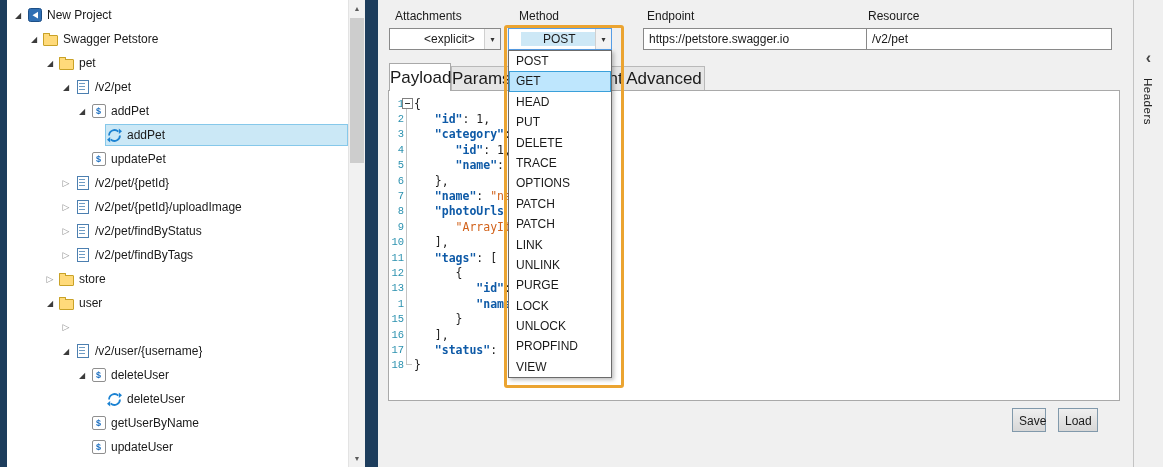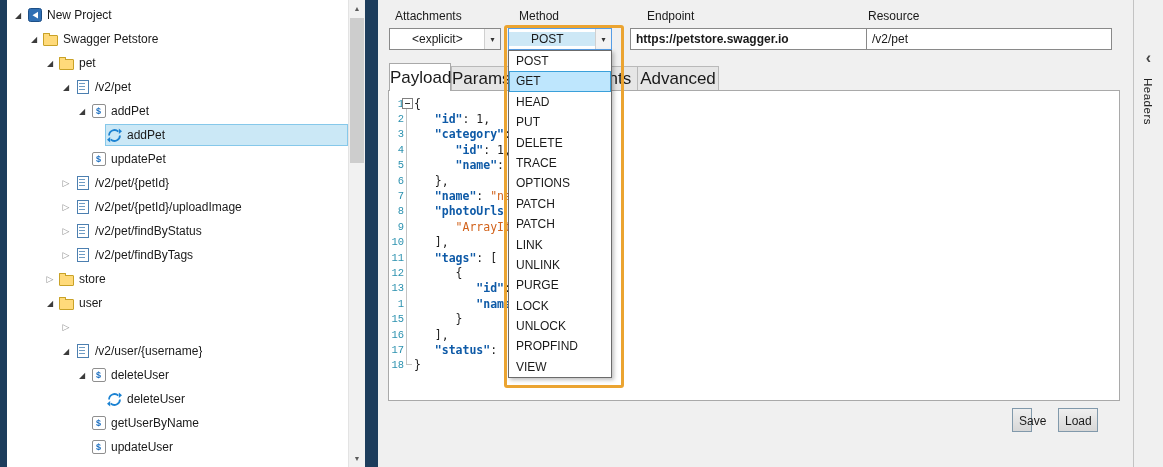--- a/index.html
+++ b/index.html
@@ -28,21 +28,21 @@
 
   
   .sb{position:absolute;left:348px;top:0;width:17px;height:467px;background:#f1f1f1;border-left:1px solid #e3e3e3;box-sizing:border-box;}
   .sb-btn{position:absolute;left:0;width:16px;height:17px;display:flex;align-items:center;justify-content:center;font-size:7px;color:#5c5c5c;}
   .sb-top{top:0;}.sb-bot{bottom:0;}
   .sb-thumb{position:absolute;left:1px;top:18px;width:14px;height:145px;background:#cdcdcd;}
 
   
   .flabel{position:absolute;top:9px;font-size:12px;color:#1a1a1a;}
   .combo{position:absolute;top:28px;height:22px;background:#fff;border:1px solid #898989;box-sizing:border-box;display:flex;align-items:center;}
-  .combo-val{flex:1;padding:0 22px;white-space:nowrap;overflow:hidden;}
+  .combo-val{flex:1;padding:0 22px;white-space:nowrap;overflow:hidden;margin-left:12px;}
   .combo.open{border-color:#569de5;}
   .combo.open .combo-val{background:#cde8f6;}
   .combo-btn{width:15px;height:100%;flex:none;display:flex;align-items:center;justify-content:center;font-size:8px;color:#333;background:#f3f3f3;border-left:1px solid #d0d0d0;}
   .tinput{position:absolute;top:28px;height:22px;border:1px solid #898989;box-sizing:border-box;background:#fff;font-family:"Liberation Sans",sans-serif;font-size:12px;padding:0 5px;color:#1a1a1a;}
 
   
   .tab{position:absolute;text-align:center;font-size:17px;box-sizing:border-box;cursor:default;}
   .tab.inactive{top:66px;height:24px;line-height:23px;background:#e6e6e6;border:1px solid #b9b9b9;border-bottom:none;z-index:1;}
   .tab.active{top:63px;height:28px;line-height:27px;background:#fff;border:1px solid #a9a9a9;border-bottom:none;z-index:3;}
   .content{position:absolute;left:388px;top:90px;width:732px;height:311px;background:#fff;border:1px solid #a9a9a9;box-sizing:border-box;z-index:2;}
@@ -297,27 +297,27 @@
   <div class="combo" style="left:389px;width:112px">
     <span class="combo-val">&lt;explicit&gt;</span>
     <span class="combo-btn">▾</span>
   </div>
 
   <div class="combo open" style="left:508px;width:104px">
     <span class="combo-val">POST</span>
     <span class="combo-btn">▾</span>
   </div>
 
-  <input class="tinput" style="left: 630px; width: 245px; font-weight: bold;" value="https://petstore.swagger.io">
+  <input class="tinput" style="left: 643px; width: 245px;" value="https://petstore.swagger.io">
   <input class="tinput" style="left: 866px; width: 246px;" value="/v2/pet">
 
   <div class="tab active" style="left:389px;width:62px">Payload</div>
   <div class="tab inactive" style="left:451px;width:58px">Params</div>
   <div class="tab inactive" style="left:509px;width:150px">Attachments</div>
-  <div class="tab inactive" style="left:637px;width:82px">Advanced</div>
+  <div class="tab inactive" style="left:623px;width:82px">Advanced</div>
 
   <div class="content">
     <div class="editor">
       <div class="cl">
           <span class="ln">1</span>
           <span class="fcol"></span>
           <span class="code"><span class="t-p">{</span><span></span><span></span><span></span><span></span></span>
         </div>
       <div class="cl">
           <span class="ln">2</span>
@@ -424,21 +424,21 @@
     <div class="dd-opt">UNLINK</div>
     <div class="dd-opt">PURGE</div>
     <div class="dd-opt">LOCK</div>
     <div class="dd-opt">UNLOCK</div>
     <div class="dd-opt">PROPFIND</div>
     <div class="dd-opt">VIEW</div>
   </div>
 
   <div class="annot"></div>
 
-  <button class="btn" style="left:1012px;width:20px">Save</button>
+  <button class="btn" style="left:1012px;width:34px">Save</button>
   <button class="btn" style="left:1058px;width:40px">Load</button>
 
   <div class="hstrip">
     <span class="chev">‹</span>
     <span class="vlabel">Headers</span>
   </div>
 
 </div>
 
 </body></html>

